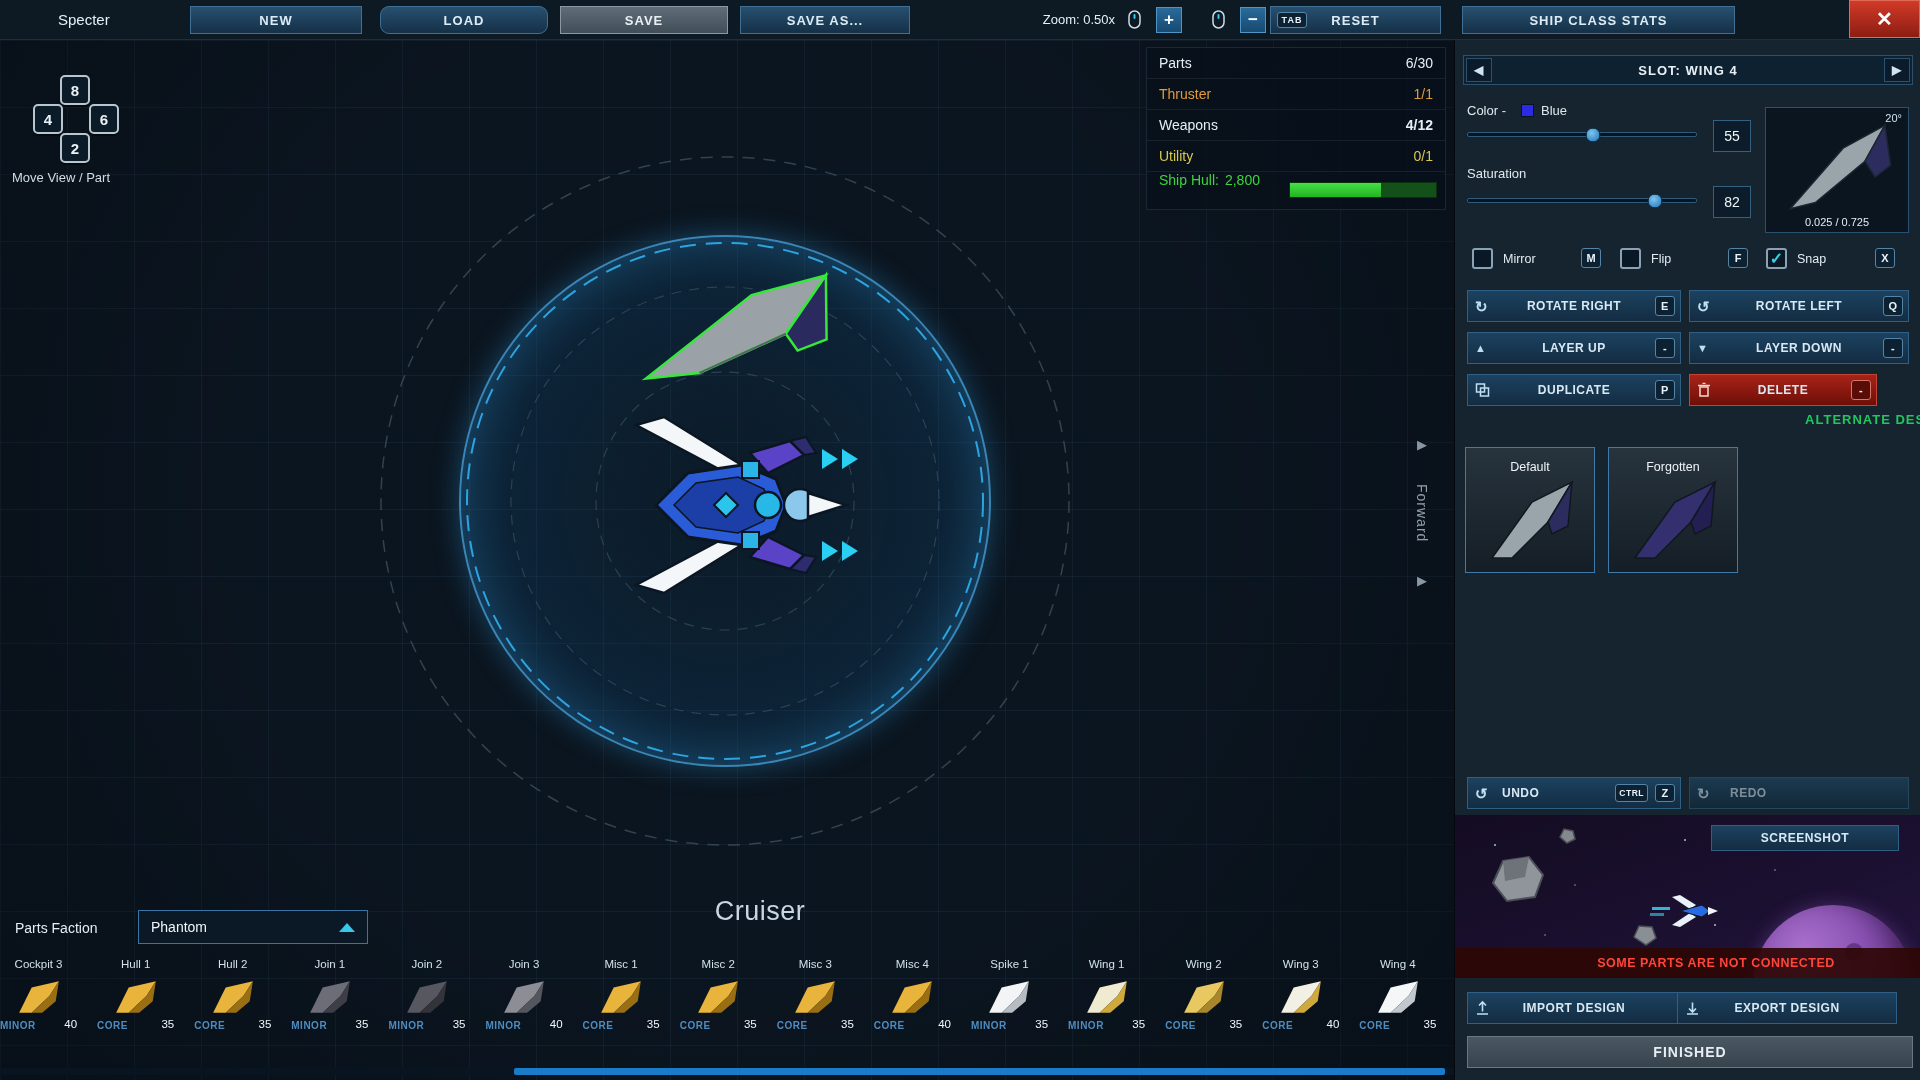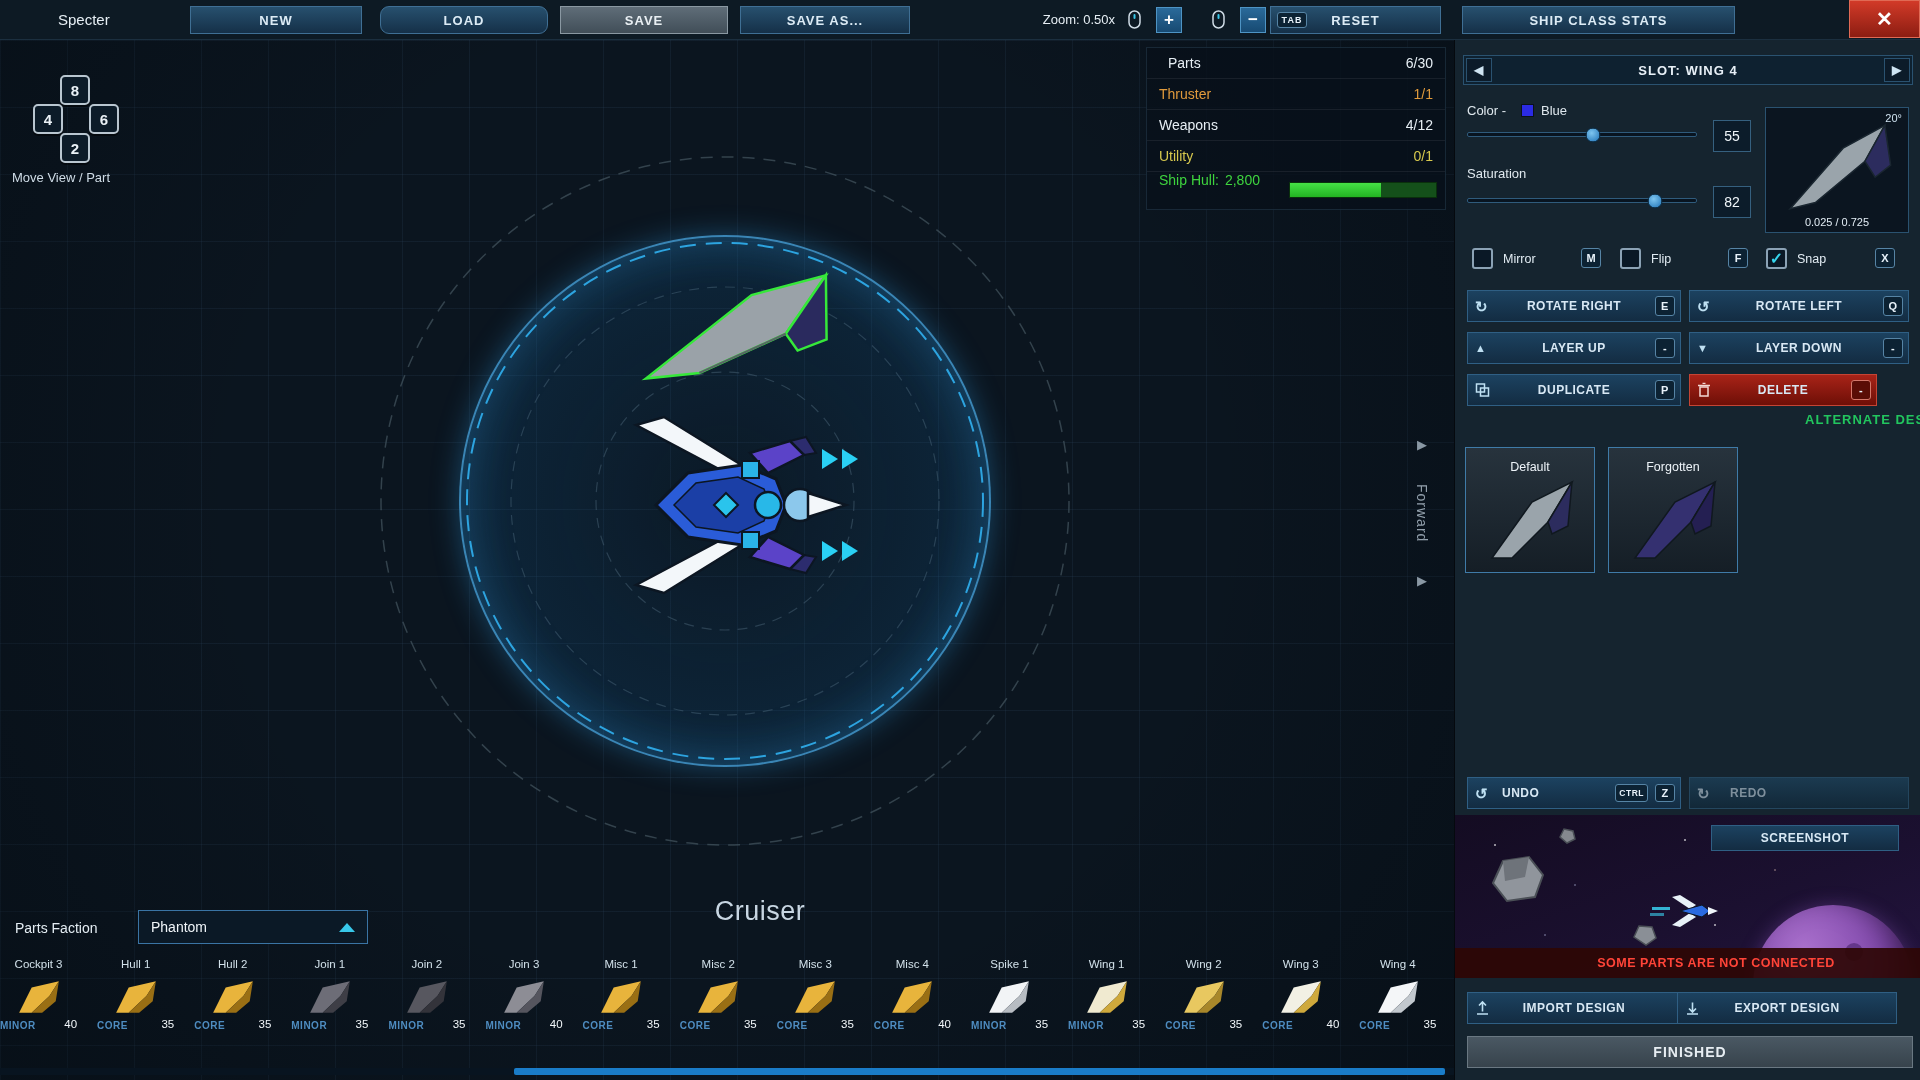--- a/index.html
+++ b/index.html
@@ -169,32 +169,32 @@
   <div class="npkey" style="left:60px;top:35px;">8</div>
   <div class="npkey" style="left:33px;top:64px;">4</div>
   <div class="npkey" style="left:89px;top:64px;">6</div>
   <div class="npkey" style="left:60px;top:93px;">2</div>
   <div class="move-label">Move View / Part</div>
 
   <div class="stats-panel">
     <div>
 
         <div class="stat-row">
-          <span style="color: rgb(230, 238, 244); margin-left: 9px;">Parts</span>
+          <span style="color: rgb(230, 238, 244);">Parts</span>
           <span style="color: rgb(230, 238, 244);">6/30</span>
         </div>
 
         <div class="stat-row">
           <span style="color: rgb(224, 154, 60);">Thruster</span>
           <span style="color: rgb(224, 154, 60);">1/1</span>
         </div>
 
         <div class="stat-row">
           <span style="color: rgb(230, 238, 244);">Weapons</span>
-          <span style="color: rgb(230, 238, 244);">4/12</span>
+          <span style="color: rgb(230, 238, 244); font-weight: bold;">4/12</span>
         </div>
 
         <div class="stat-row">
           <span style="color: rgb(215, 201, 78);">Utility</span>
           <span style="color: rgb(215, 201, 78);">0/1</span>
         </div>
       </div>
     <div class="hull-row">
       <span>Ship Hull:</span>
       <span class="hull-val">2,800</span>

